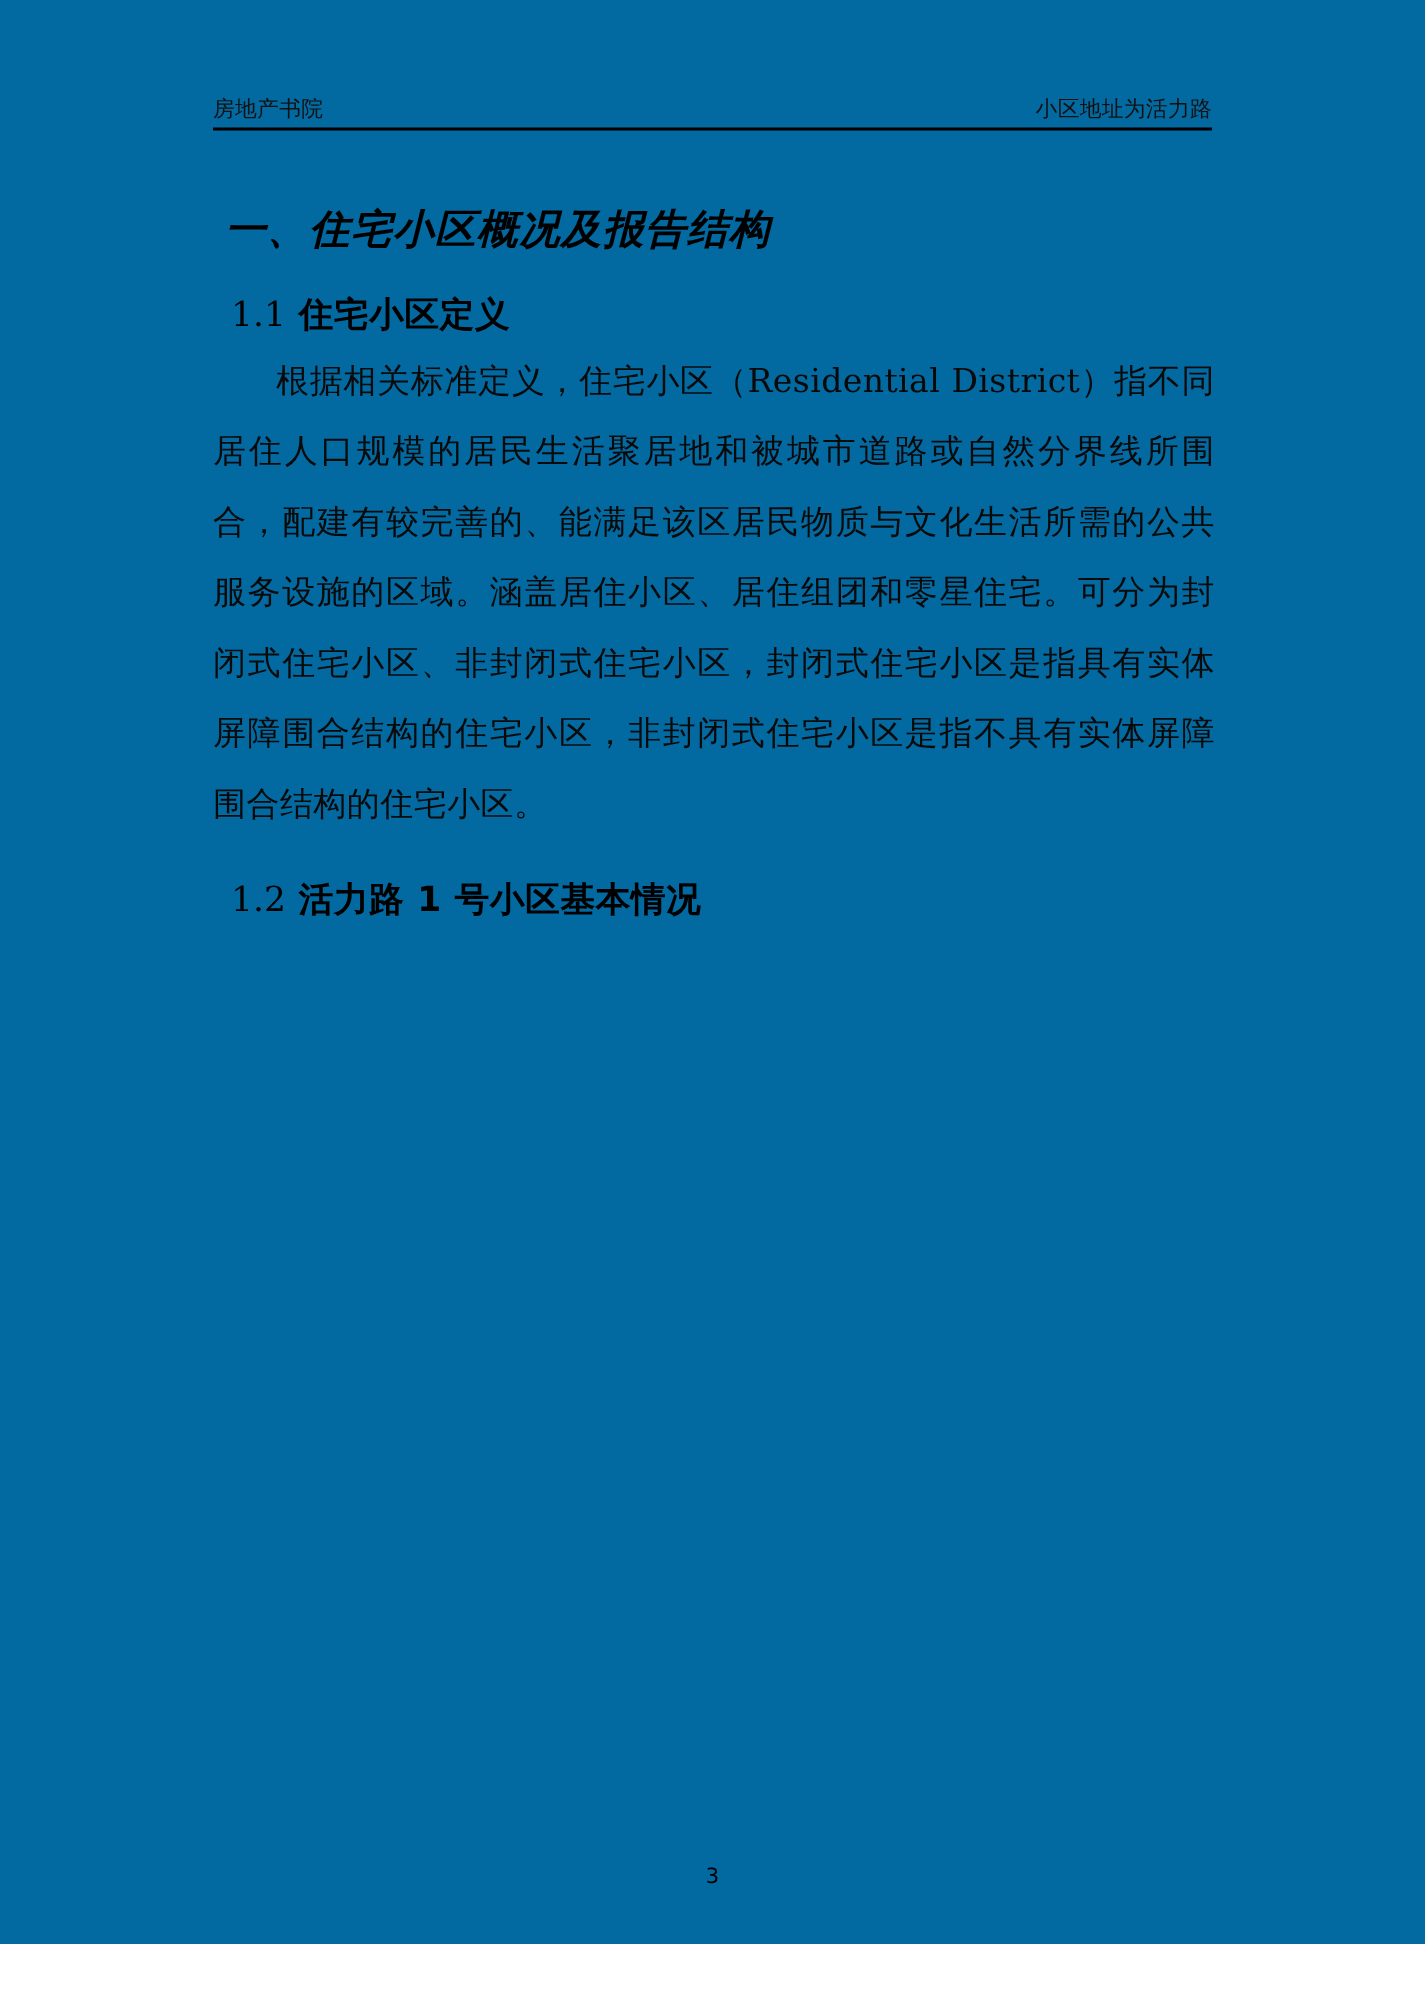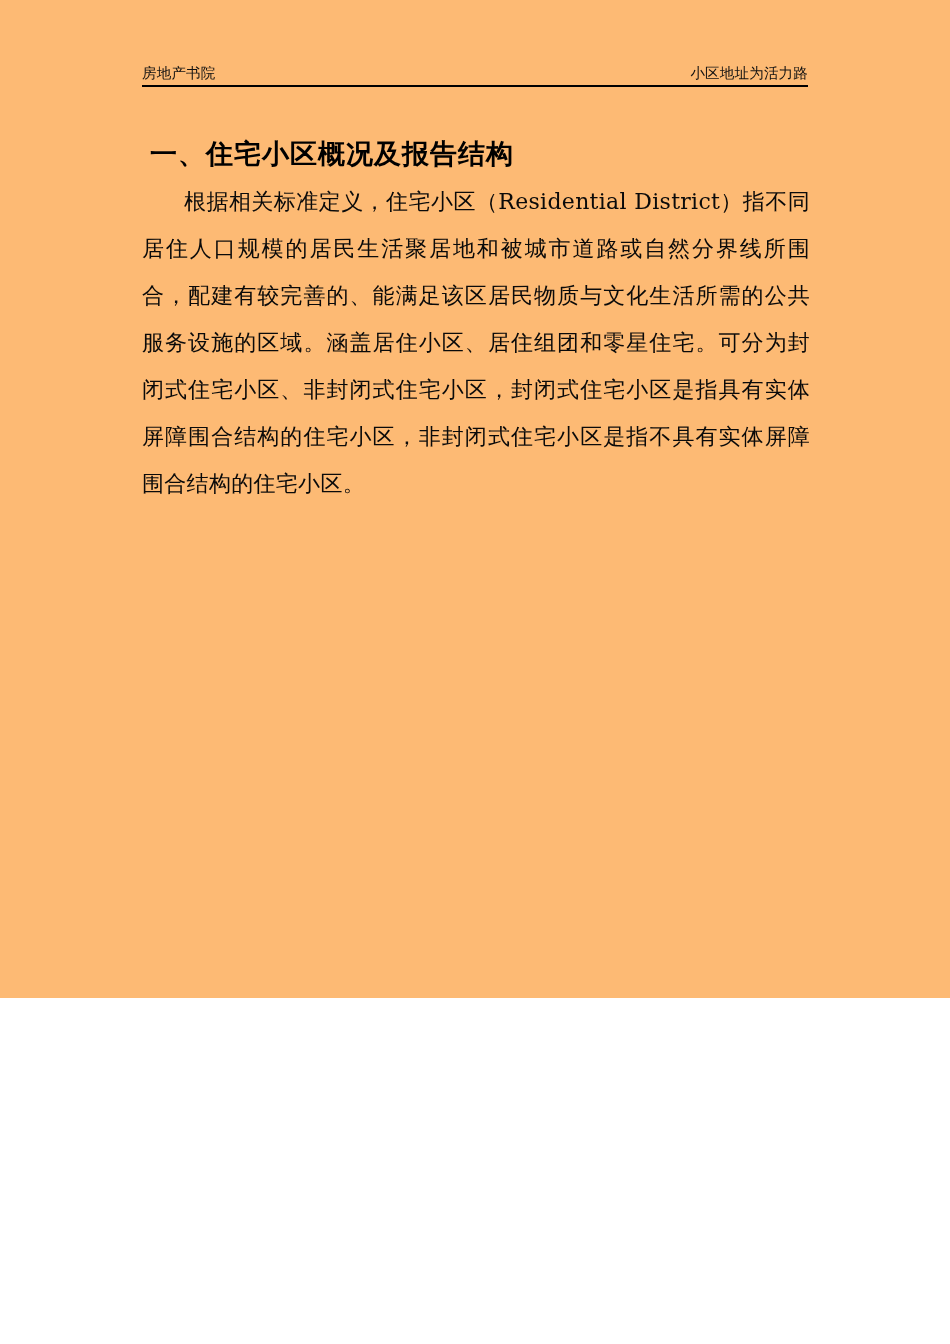--- a/index.html
+++ b/index.html
@@ -7,22 +7,22 @@
     padding: 0;
     background: #ffffff;
   }
   body {
     font-family: "DejaVu Serif", "Liberation Serif", serif;
     color: #000000;
   }
   .page {
     position: relative;
     width: 950px;
-    height: 998px;
-    background: #fdba74;
+    height: 1296px;
+    background: #0369a1;
     overflow: hidden;
     box-sizing: border-box;
   }
 
   
   .page-header {
     position: absolute;
     left: 142px;
     top: 66px;
     width: 666px;
@@ -52,20 +52,21 @@
 
   h1.sec-title {
     font-family: "DejaVu Sans", "Liberation Sans", sans-serif;
     font-weight: bold;
     font-size: 27px;
     line-height: 1.2;
     margin: 20px 0 8px 0;
     padding-left: 8px;
     letter-spacing: 1px;
     color: #000000;
+    font-style: italic;
   }
 
   h2.sub-title {
     font-family: "DejaVu Sans", "Liberation Sans", sans-serif;
     font-weight: bold;
     font-size: 23px;
     line-height: 1.25;
     margin: 26px 0 6px 0;
     padding-left: 12px;
     letter-spacing: 0.5px;
@@ -109,23 +110,31 @@
 
   <div class="page-header">
     <span class="hdr-left">房地产书院</span>
     <span class="hdr-right">小区地址为活力路</span>
   </div>
 
   <div class="body-block">
 
     <h1 class="sec-title">一、住宅小区概况及报告结构</h1>
 
+    <h2 class="sub-title">
+      <span class="num">1.1</span>
+      <span>住宅小区定义</span>
+    </h2>
 
     <p class="para">根据相关标准定义，住宅小区（Residential District）指不同居住人口规模的居民生活聚居地和被城市道路或自然分界线所围合，配建有较完善的、能满足该区居民物质与文化生活所需的公共服务设施的区域。涵盖居住小区、居住组团和零星住宅。可分为封闭式住宅小区、非封闭式住宅小区，封闭式住宅小区是指具有实体屏障围合结构的住宅小区，非封闭式住宅小区是指不具有实体屏障围合结构的住宅小区。</p>
 
+    <h2 class="sub-title">
+      <span class="num">1.2</span>
+      <span>活力路 1 号小区基本情况</span>
+    </h2>
 
 
 
 
   </div>
 
   <div class="page-number">3</div>
 
 </div>
 

